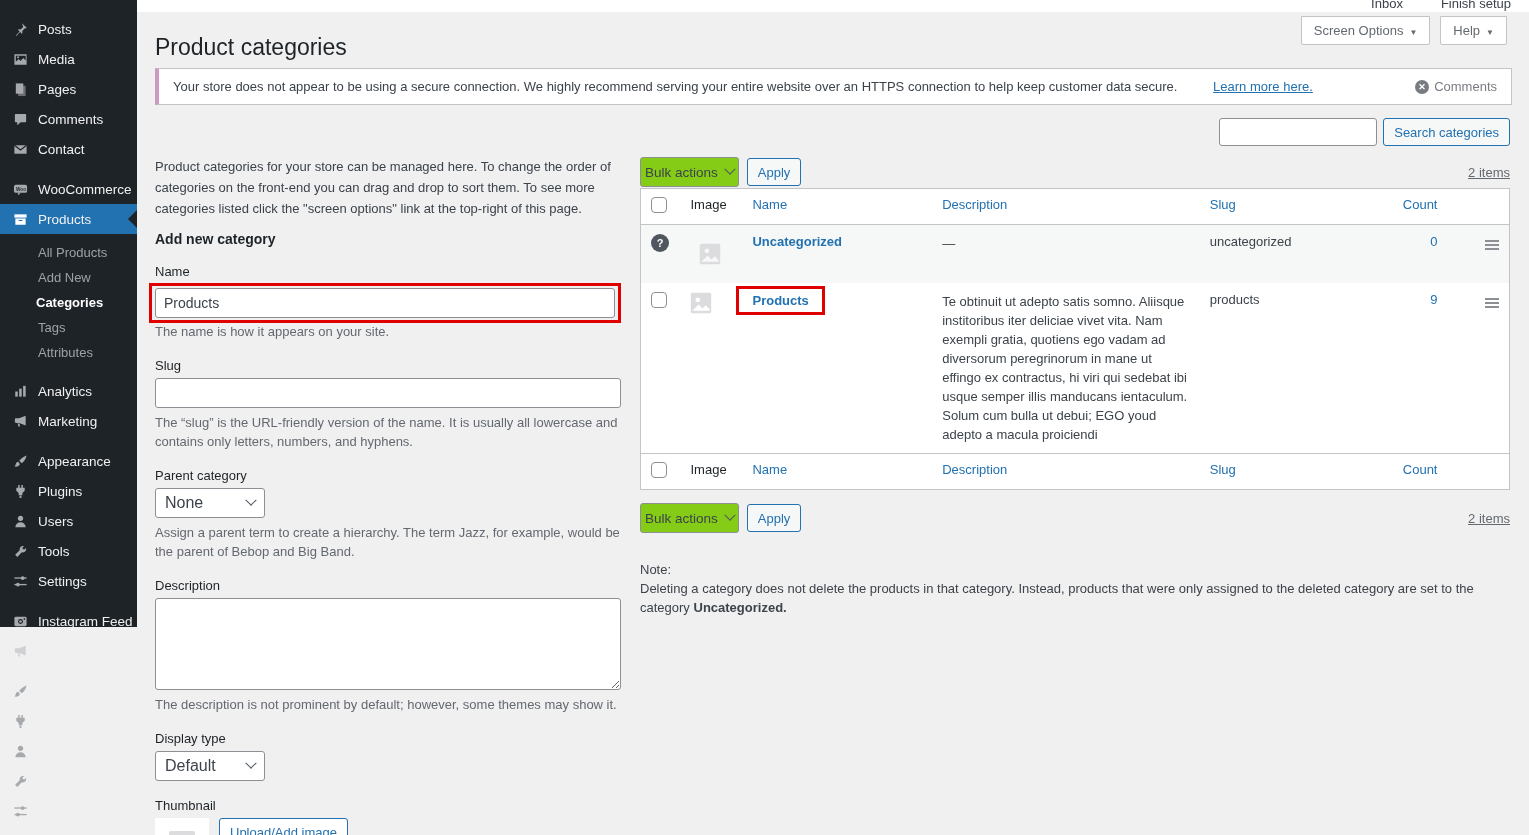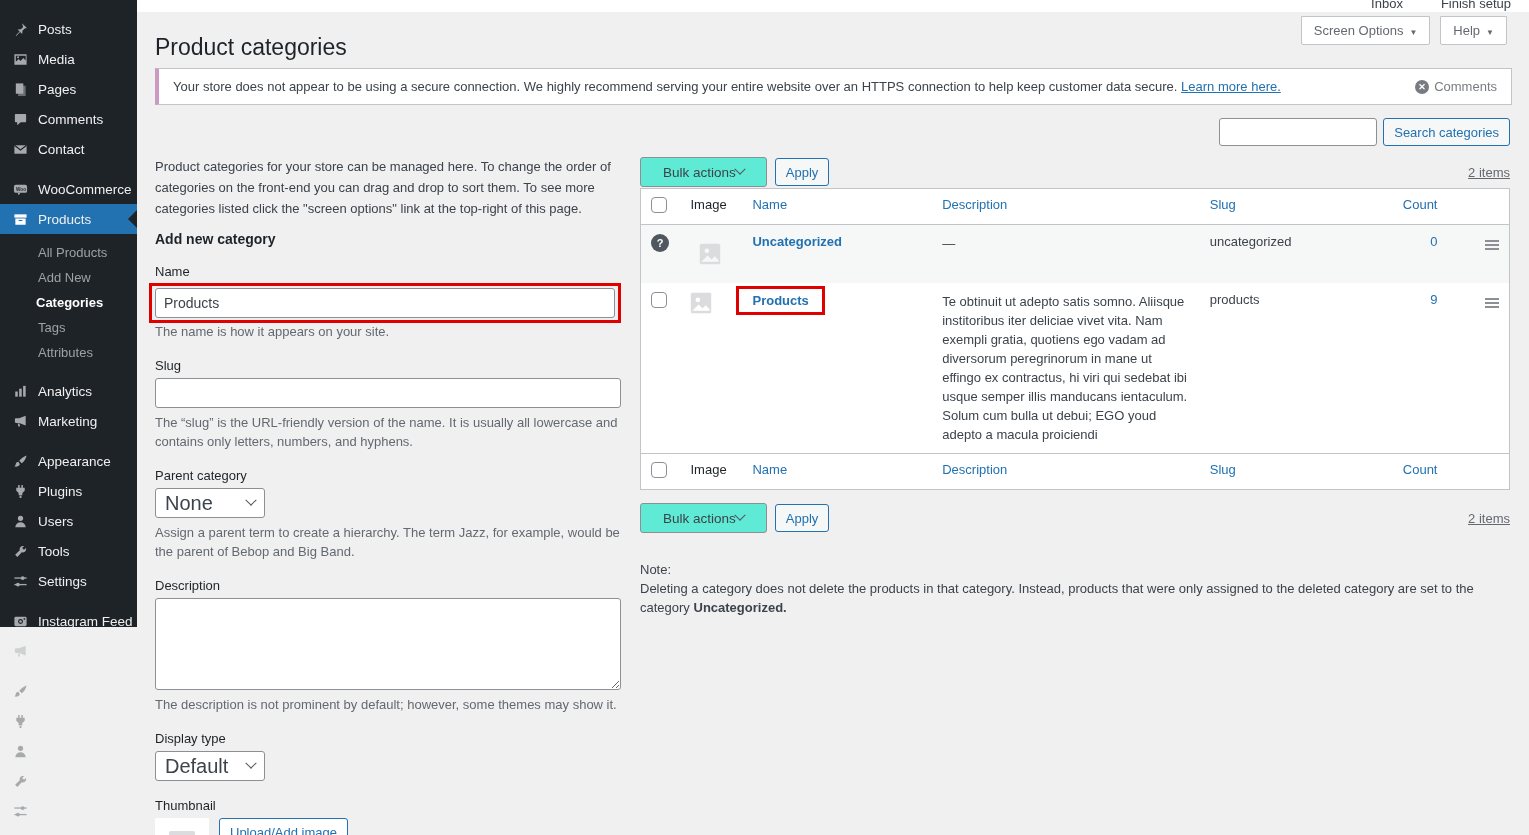--- a/index.html
+++ b/index.html
@@ -37,21 +37,21 @@
   .content{position:absolute;left:137px;top:12px;right:0;bottom:0;background:var(--content-bg);}
   h1.title{position:absolute;left:18px;top:22px;margin:0;font-size:23px;font-weight:400;color:var(--dark);}
   .header-tabs{position:absolute;top:4px;right:22px;display:flex;gap:10px;}
   .htab{background:#fff;border:1px solid var(--border);border-radius:0 0 2px 2px;color:#646970;
         font-size:13px;padding:6px 12px;display:flex;align-items:center;gap:6px;cursor:pointer;font-family:inherit;}
   .htab .caret::after{content:"▼";font-size:8px;color:#646970;}
   
   .notice{position:absolute;left:18px;right:17px;top:56px;background:#fff;border:1px solid var(--border);
           border-left:4px solid var(--notice-border);padding:10px 14px;display:flex;align-items:center;}
   .notice .msg{flex:1;color:var(--txt);}
-  .notice a{color:var(--accent);text-decoration:underline;cursor:pointer;}
+  .notice a{color:var(--accent);text-decoration:underline;cursor:pointer;margin-left:32px;}
   .dismiss{display:flex;align-items:center;gap:5px;color:#787c82;cursor:pointer;white-space:nowrap;}
   .dismiss-ic{width:14px;height:14px;border-radius:50%;background:#787c82;color:#fff;font-size:9px;
               display:inline-flex;align-items:center;justify-content:center;font-weight:bold;}
   .dismiss-ic::after{content:"✕";}
   
   .search-row{position:absolute;top:106px;right:19px;display:flex;gap:6px;}
   .search-row input{width:158px;height:28px;border:1px solid #8c8f94;border-radius:3px;background:#fff;
                     padding:0 8px;font-family:inherit;font-size:13px;}
   .btn-secondary{background:#f6f7f7;border:1px solid var(--accent);color:var(--accent);border-radius:3px;
                  height:28px;padding:0 10px;font-size:13px;cursor:pointer;font-family:inherit;}
@@ -60,35 +60,35 @@
   .intro{margin:0;line-height:21px;color:var(--txt);}
   .form-col h2{font-size:14px;color:var(--dark);margin:12px 0 0 0;}
   .f-label{display:block;margin-top:17px;color:var(--dark);}
   .red-wrap{border:3px solid var(--red);padding:2px 3px;margin:4px 0 0 -6px;}
   .text-input{width:100%;height:30px;border:1px solid #8c8f94;border-radius:3px;padding:0 8px;
               font-family:inherit;font-size:14px;color:var(--txt);background:#fff;display:block;}
   .help{color:var(--muted);margin:5px 0 0 0;line-height:19px;}
   .help.clipped{margin-top:-1px;}
   .select{display:inline-flex;align-items:center;justify-content:space-between;width:110px;height:30px;
           border:1px solid #8c8f94;border-radius:3px;background:#fff;padding:0 9px;margin-top:5px;
-          color:var(--txt);font-size:20px;cursor:pointer;}
+          color:var(--txt);font-size:16px;cursor:pointer;}
   .chev{width:8px;height:8px;border-right:1.6px solid #50575e;border-bottom:1.6px solid #50575e;
         transform:rotate(45deg) translate(-2px,-2px);}
   textarea.desc{width:100%;height:92px;border:1px solid #8c8f94;border-radius:3px;background:#fff;
                 margin-top:5px;resize:vertical;font-family:inherit;display:block;}
   .thumb-row{display:flex;gap:10px;margin-top:5px;align-items:flex-start;}
   .thumb-box{width:54px;height:54px;background:#fff;display:flex;align-items:center;justify-content:center;}
   .img-glyph{display:inline-block;}
   
   .list-col{position:absolute;left:503px;top:144px;width:870px;}
   .tablenav{display:flex;align-items:center;gap:8px;height:32px;}
   .tablenav .spacer{flex:1;}
   .items-count{color:var(--muted);text-decoration:underline;}
-  .bulk-select{display:inline-flex;align-items:center;height:30px;border:1px solid #8c8f94;
-               border-radius:3px;background:#5eead4;padding:0 22px;color:var(--txt);font-size:13.5px;cursor:pointer;}
+  .bulk-select{display:inline-flex;align-items:center;gap:8px;height:30px;border:1px solid #8c8f94;
+               border-radius:3px;background:#84cc16;padding:0 4px;color:var(--txt);font-size:13.5px;cursor:pointer;}
   table.wp-list{width:870px;border-collapse:collapse;background:#fff;border:1px solid var(--border);}
   table.wp-list col.c-cb{width:40px;} table.wp-list col.c-img{width:62px;}
   table.wp-list col.c-name{width:190px;} table.wp-list col.c-desc{width:268px;}
   table.wp-list col.c-slug{width:180px;} table.wp-list col.c-count{width:80px;}
   table.wp-list col.c-handle{width:50px;}
   th,td{text-align:left;vertical-align:top;padding:9px 10px;font-weight:normal;}
   thead th,tfoot th{border-bottom:1px solid var(--border);padding:8px 10px;color:var(--dark);}
   tfoot th{border-bottom:none;border-top:1px solid var(--border);}
   th.sortable{color:var(--accent);cursor:pointer;}
   tr.striped{background:#f6f7f7;}

